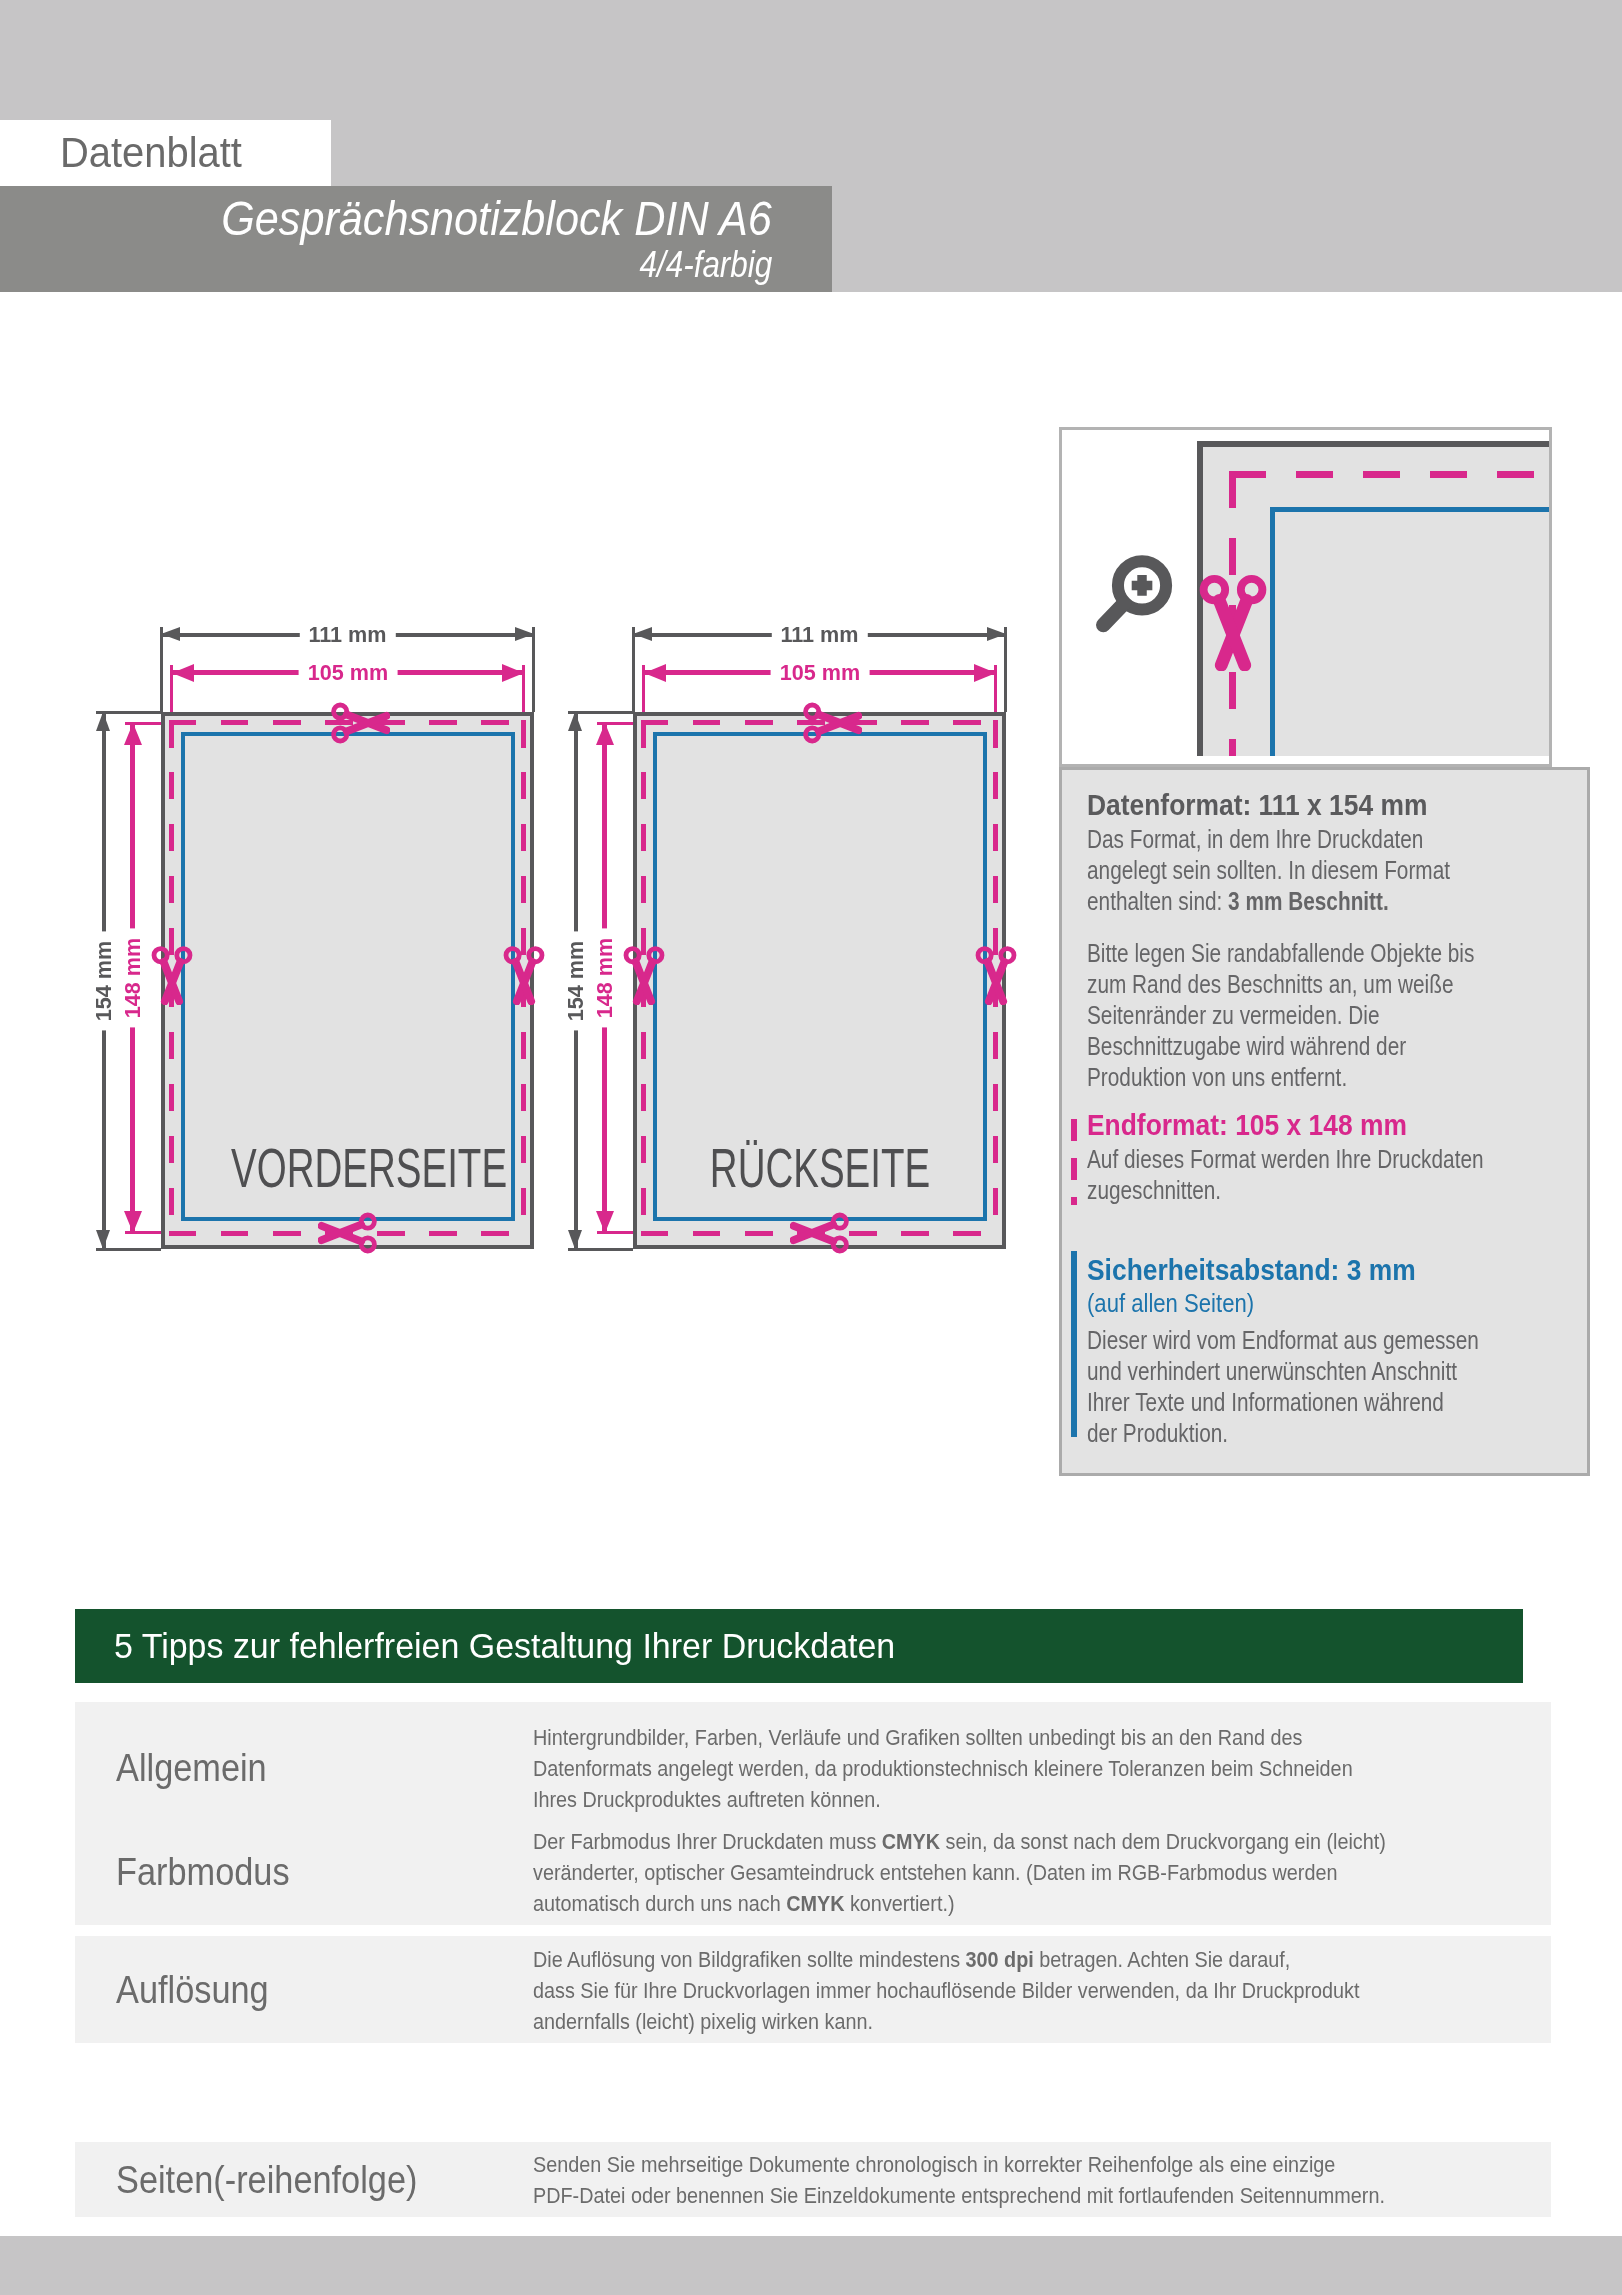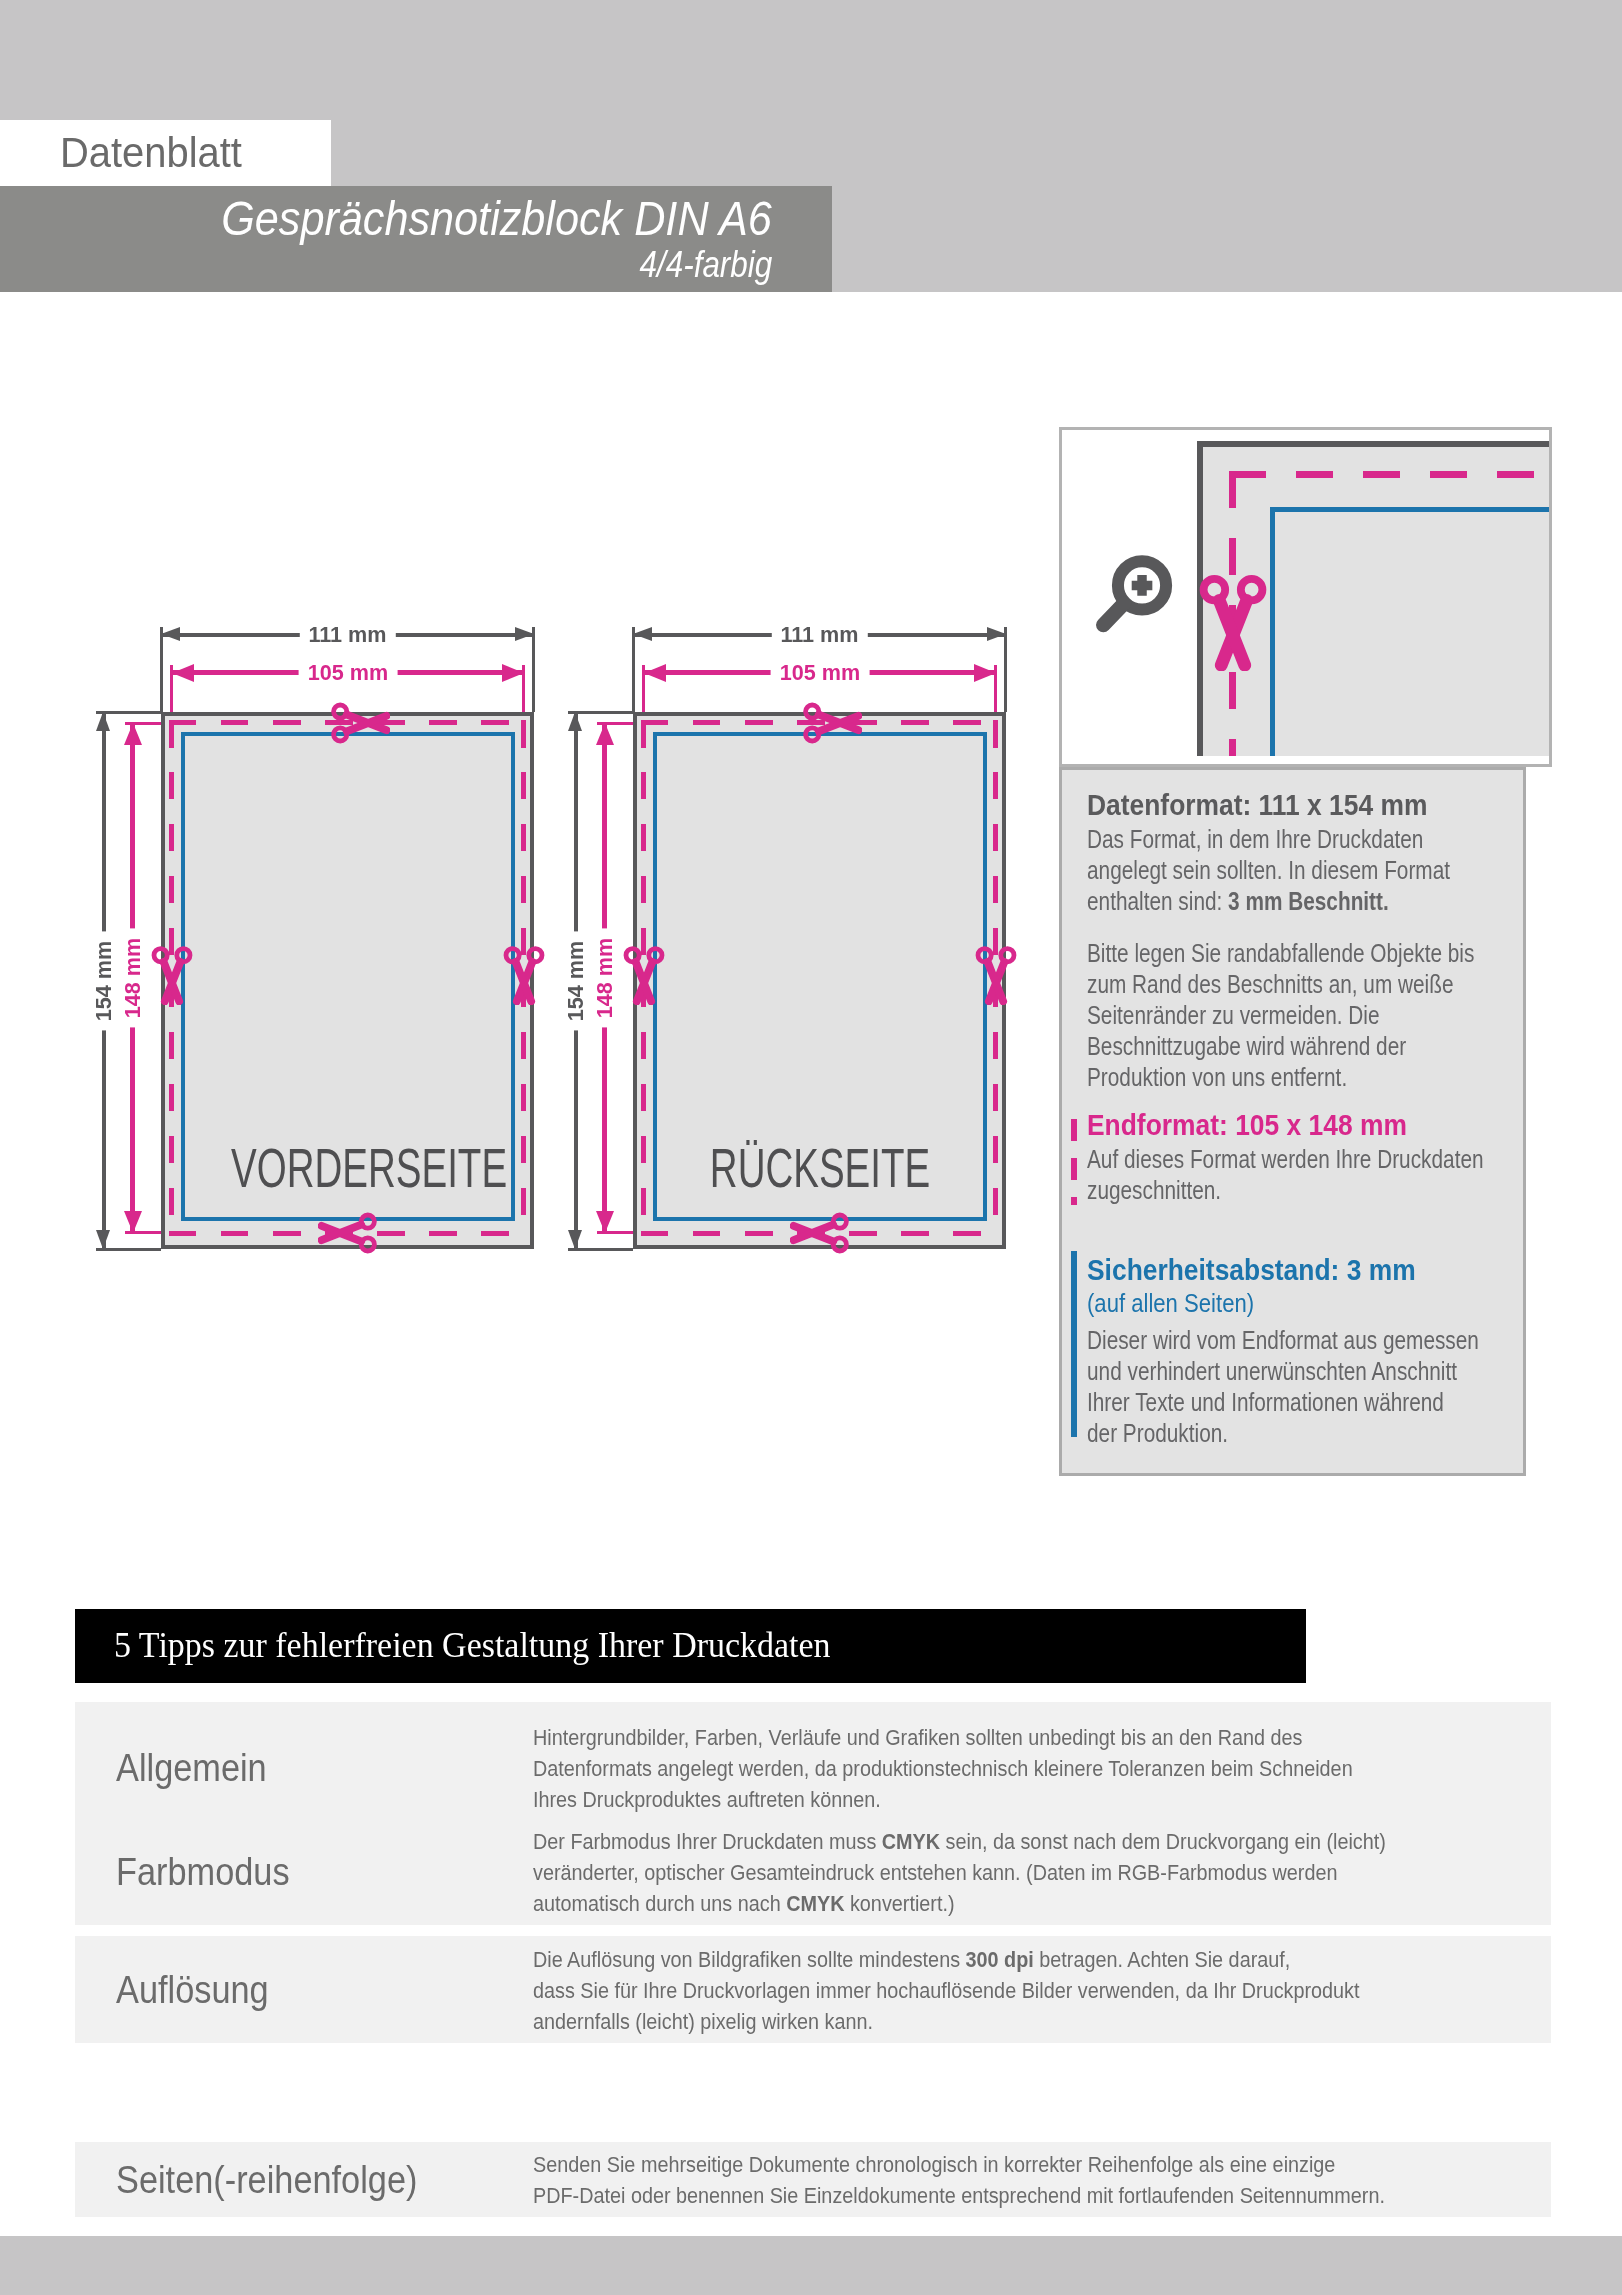--- a/index.html
+++ b/index.html
@@ -61,31 +61,31 @@
   .det-gv{position:absolute;left:135px;top:10.5px;width:6.5px;height:315px;background:#58585a;}
   .det-gh{position:absolute;left:135px;top:10.5px;width:353px;height:6.5px;background:#58585a;}
   .det-fill{position:absolute;left:141px;top:17px;width:347px;height:309px;background:#e2e2e2;}
   .det-dv{position:absolute;left:167px;top:41px;width:7.2px;height:285px;
           background:repeating-linear-gradient(180deg,#d8288c 0 37px,transparent 37px 67px);}
   .det-dh{position:absolute;left:167px;top:41px;width:321px;height:7.2px;
           background:repeating-linear-gradient(90deg,#d8288c 0 37px,transparent 37px 67px);}
   .det-bv{position:absolute;left:208px;top:77px;width:5.2px;height:249px;background:#1c74ac;}
   .det-bh{position:absolute;left:208px;top:77px;width:280px;height:5.2px;background:#1c74ac;}
   
-  .panel{left:1059px;top:767px;width:467px;height:709px;background:#e3e3e3;border:3.3px solid #ababab;
+  .panel{left:1059px;top:767px;width:531px;height:709px;background:#e3e3e3;border:3.3px solid #ababab;
          box-sizing:border-box;}
   .panel .blk{position:absolute;left:25px;white-space:nowrap;}
   .ph{font-size:30px;font-weight:700;transform:scaleX(.88);transform-origin:0 50%;}
   .ptxt{font-size:26px;line-height:31px;color:#656567;transform:scaleX(.8);transform-origin:0 0;}
   .psub{font-size:26px;transform:scaleX(.85);transform-origin:0 50%;}
   .acc-m{position:absolute;left:9.2px;width:5.9px;
          background:repeating-linear-gradient(180deg,#d8288c 0 22px,transparent 22px 39px);}
   .acc-b{position:absolute;left:9.2px;width:5.9px;background:#1c74ac;}
   
-  .tipsbar{left:75px;top:1609px;width:1231px;height:74px;background:#000000;font-family:Liberation Serif, serif;}
+  .tipsbar{left:75px;top:1609px;width:1448px;height:74px;background:#14532d;}
   .tipsbar span{position:absolute;left:39px;top:50%;transform:translateY(-50%) scaleX(.97);
           transform-origin:0 50%;color:#fff;font-size:35px;white-space:nowrap;}
   .trow{left:75px;width:1476px;background:#f1f1f1;}
   .tlabel{position:absolute;left:41px;top:50%;transform:translateY(-50%) scaleX(.88);
           transform-origin:0 50%;font-size:39px;color:#6b6b6b;white-space:nowrap;}
   .ttext{position:absolute;left:458px;top:50%;transform:translateY(-50%) scaleX(.9);
          transform-origin:0 50%;font-size:22px;line-height:31px;color:#6b6b6b;white-space:nowrap;}
   .b{font-weight:700;}
   .ln{display:block;}
 </style>

